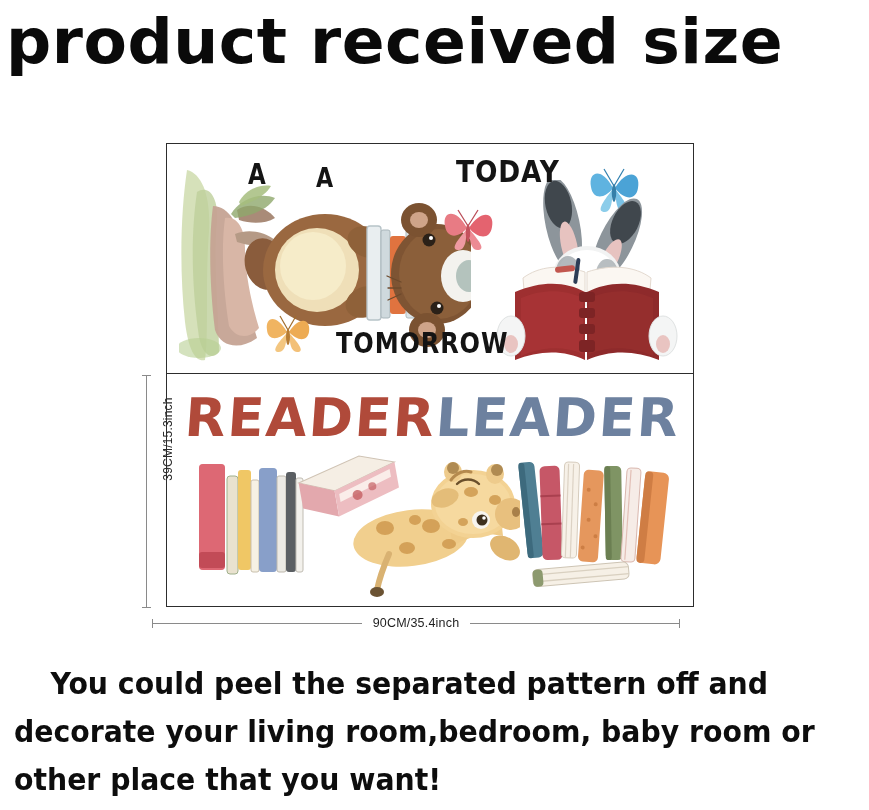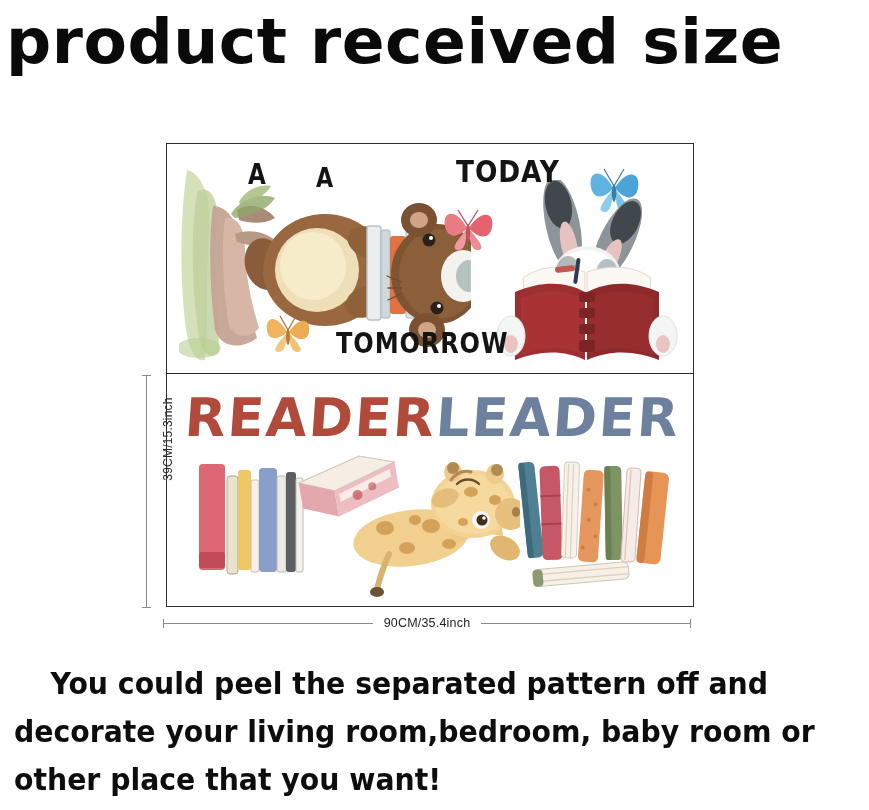--- a/index.html
+++ b/index.html
@@ -118,21 +118,21 @@
     color: #2b2b2b;
     letter-spacing: .2px;
     white-space: nowrap;
     transform: rotate(-90deg);
     transform-origin: center center;
     font-family: "Liberation Sans", sans-serif;
   }
 
   #dim-horizontal {
     position: absolute;
-    left: 163px;
+    left: 152px;
     top: 615px;
     width: 528px;
     height: 16px;
     display: flex;
     align-items: center;
   }
   #dim-horizontal .rule {
     flex: 1 1 auto;
     height: 1px;
     background: #8a8a8a;

